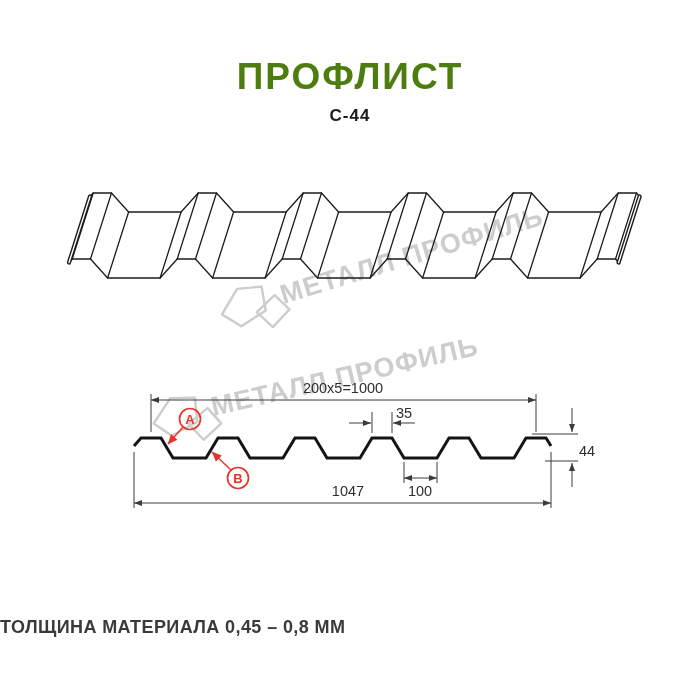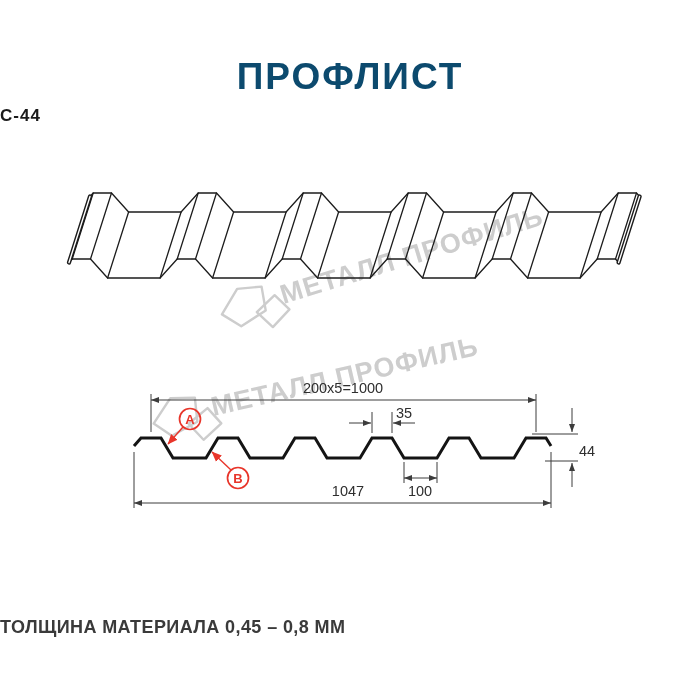--- a/index.html
+++ b/index.html
@@ -7,24 +7,25 @@
     position:relative;
     width:700px;height:700px;
     background:#ffffff;
     font-family:"Liberation Sans", sans-serif;
     overflow:hidden;
   }
   .title{
     position:absolute;top:56px;left:0;width:700px;
     text-align:center;
     font-size:37px;font-weight:800;letter-spacing:2px;
-    color:#0c4a6e;margin:0;
+    color:#4d7c0f;margin:0;
   }
   .subtitle{
     position:absolute;top:106px;left:0;width:700px;
+    text-align:center;
     font-size:17px;font-weight:700;letter-spacing:1px;
     color:#1a1a1a;
   }
   .footer-note{
     position:absolute;top:617px;left:0;width:700px;
     font-size:18px;font-weight:700;letter-spacing:0.4px;
     color:#3a3a3a;
   }
   svg text{font-family:"Liberation Sans", sans-serif;}
   .dim-text{font-size:14.5px;fill:#2e2e2e;}

